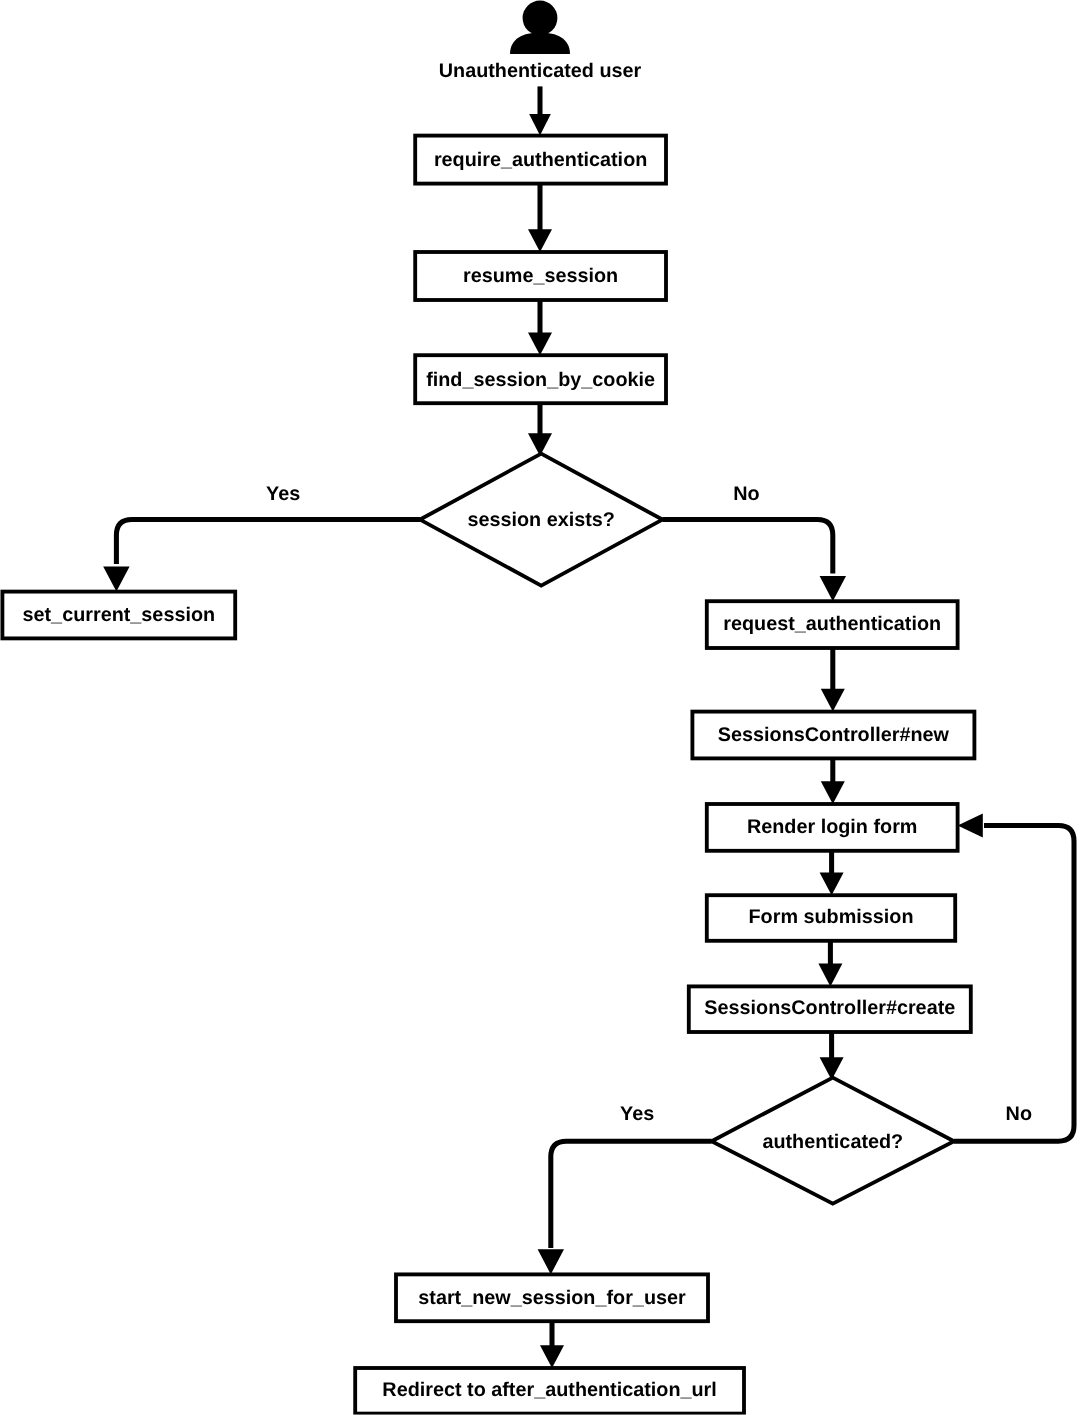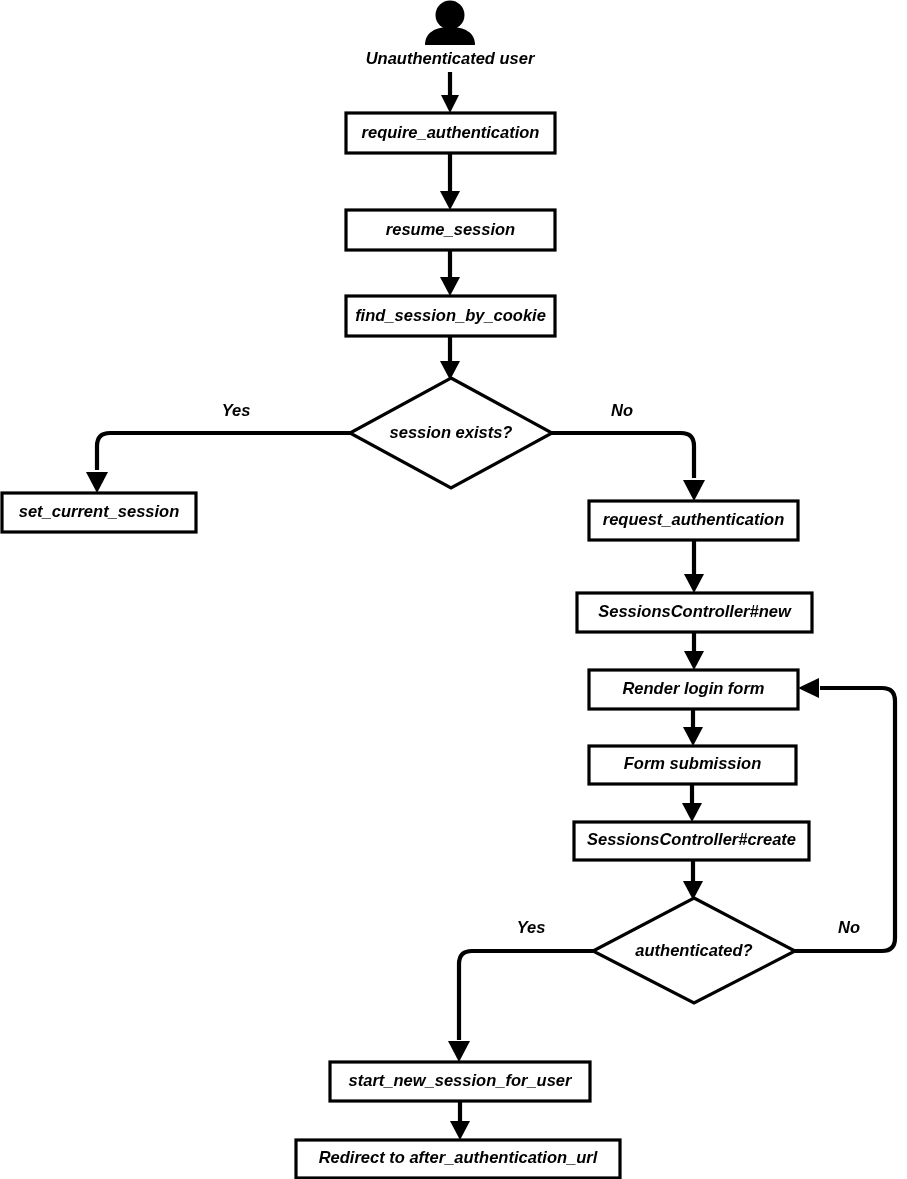--- a/index.html
+++ b/index.html
@@ -9,21 +9,20 @@
   }
   body {
     font-family: "Liberation Sans", sans-serif;
   }
   #diagram-root {
     position: relative;
     width: 907px;
     height: 1179px;
     background: #ffffff;
     overflow: hidden;
-    font-style: italic;
   }
   svg.flow {
     display: block;
     width: 907px;
     height: 1179px;
   }
   .node-rect {
     fill: #ffffff;
     stroke: #000000;
     stroke-width: 3.2;

